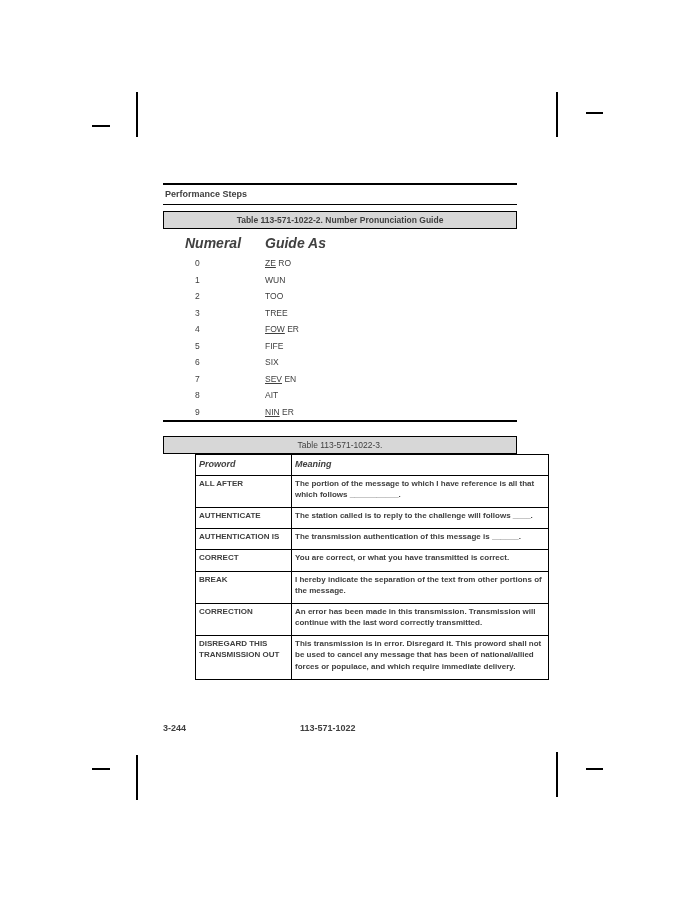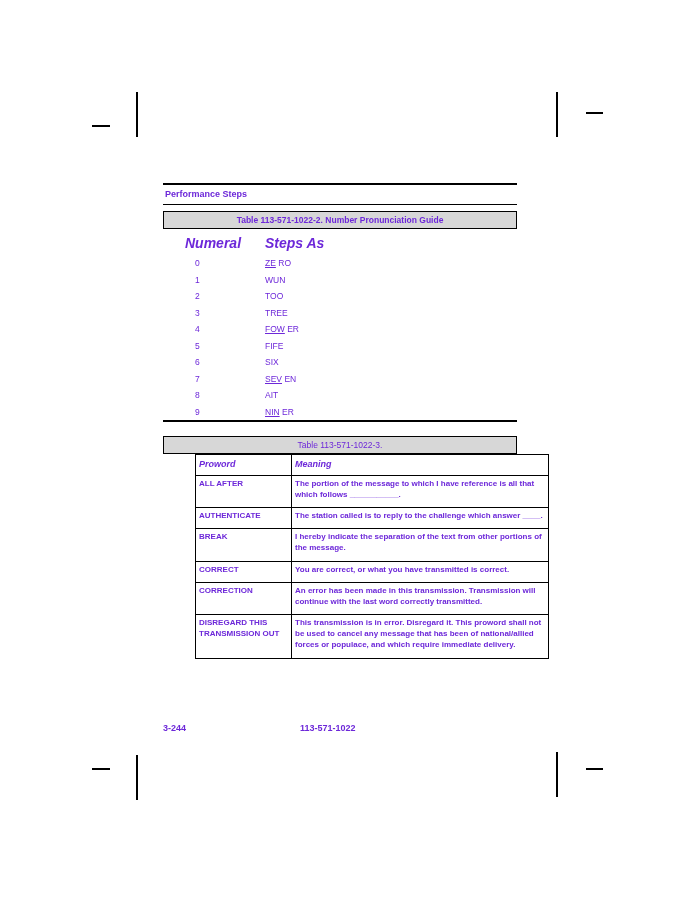--- a/index.html
+++ b/index.html
@@ -2,21 +2,21 @@
 <html><head>
 <meta charset="utf-8">
 <style>
   html, body { margin: 0; padding: 0; background: #ffffff; }
   .page {
     position: relative;
     width: 605px;
     height: 899px;
     background: #ffffff;
     font-family: "Liberation Sans", sans-serif;
-    color: #6d28d9;
+    color: #404040;
     overflow: hidden;
   }
   .crop { position: absolute; background: #000; }
 
   .content { position: absolute; left: 163px; top: 183px; width: 354px; }
 
   .perf-header {
     border-top: 2px solid #000;
     border-bottom: 1px solid #000;
     font-weight: bold;
@@ -85,21 +85,21 @@
   <div class="crop" style="left:586px; top:768px; width:17px; height:2px;"></div>
 
   <div class="content">
 
     <div class="perf-header">Performance Steps</div>
 
     <div class="tbl2">
       <div class="tbl2-title shaded">Table 113-571-1022-2. Number Pronunciation Guide</div>
       <div class="tbl2-head">
         <div class="c1">Numeral</div>
-        <div class="c2">Steps As</div>
+        <div class="c2">Guide As</div>
       </div>
 
       <div class="tbl2-row">
         <div class="c1">0</div>
         <div class="c2"><span class="ul">ZE</span><span> RO</span></div>
       </div>
       <div class="tbl2-row">
         <div class="c1">1</div>
         <div class="c2"><span class="ul"></span><span>WUN</span></div>
       </div>
@@ -148,29 +148,33 @@
             <tr>
           <th>Proword</th>
           <th>Meaning</th>
         </tr>
         <tr>
           <td>ALL AFTER</td>
           <td>The portion of the message to which I have reference is all that which follows ___________.</td>
         </tr>
         <tr>
           <td>AUTHENTICATE</td>
-          <td>The station called is to reply to the challenge which answer ____.</td>
+          <td>The station called is to reply to the challenge will follows ____.</td>
+        </tr>
+        <tr>
+          <td>AUTHENTICATION IS</td>
+          <td>The transmission authentication of this message is ______.</td>
+        </tr>
+        <tr>
+          <td>CORRECT</td>
+          <td>You are correct, or what you have transmitted is correct.</td>
         </tr>
         <tr>
           <td>BREAK</td>
           <td>I hereby indicate the separation of the text from other portions of the message.</td>
-        </tr>
-        <tr>
-          <td>CORRECT</td>
-          <td>You are correct, or what you have transmitted is correct.</td>
         </tr>
         <tr>
           <td>CORRECTION</td>
           <td>An error has been made in this transmission. Transmission will continue with the last word correctly transmitted.</td>
         </tr>
         <tr>
           <td>DISREGARD THIS TRANSMISSION OUT</td>
           <td>This transmission is in error. Disregard it. This proword shall not be used to cancel any message that has been of national/allied forces or populace, and which require immediate delivery.</td>
         </tr>
       </tbody>

